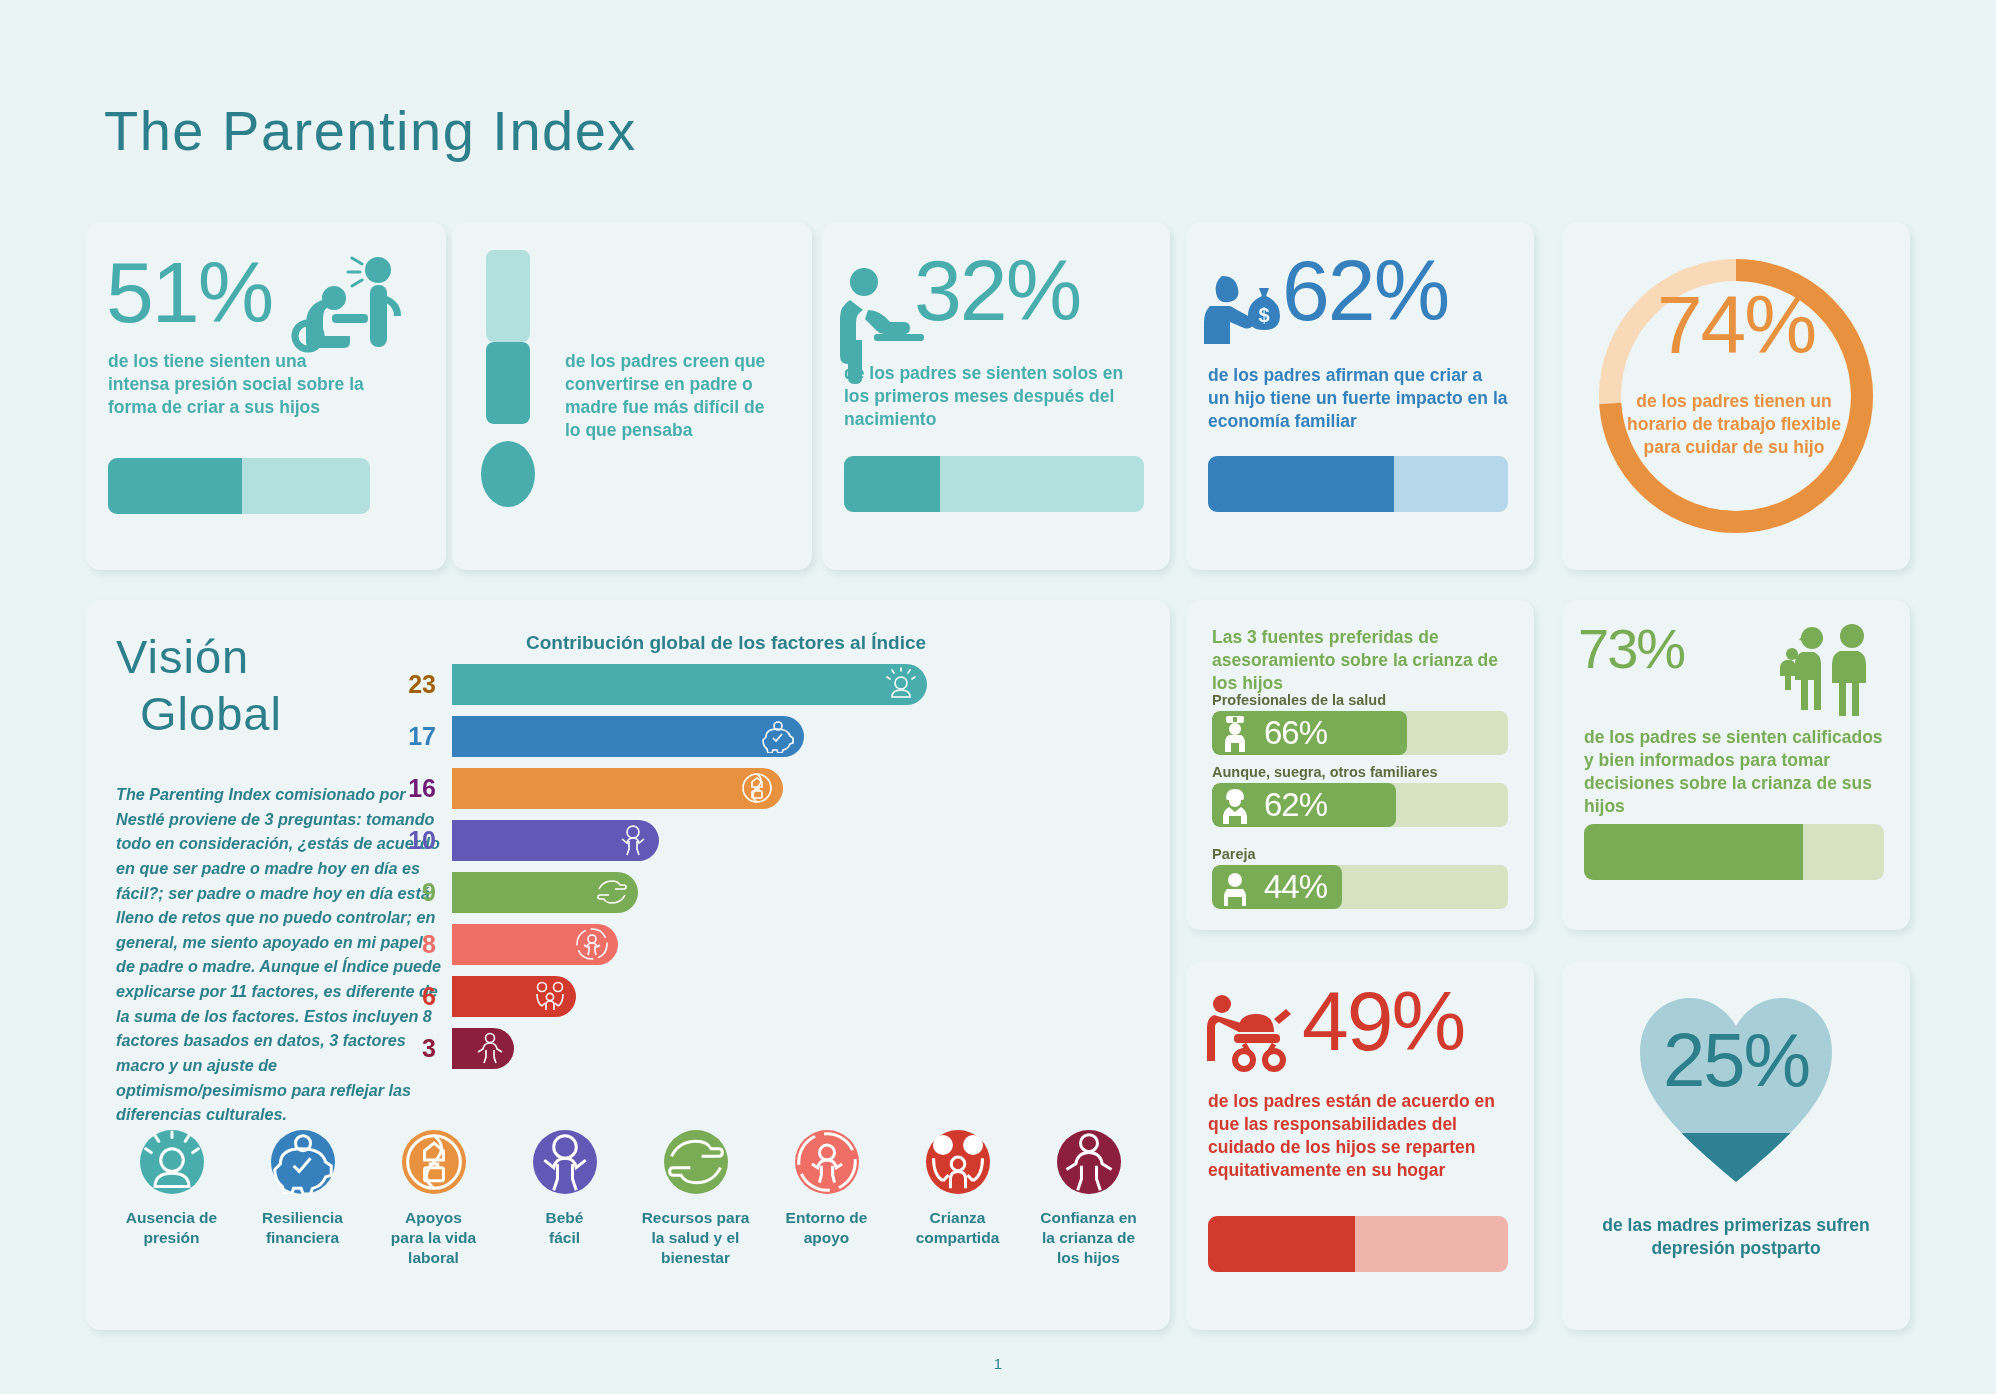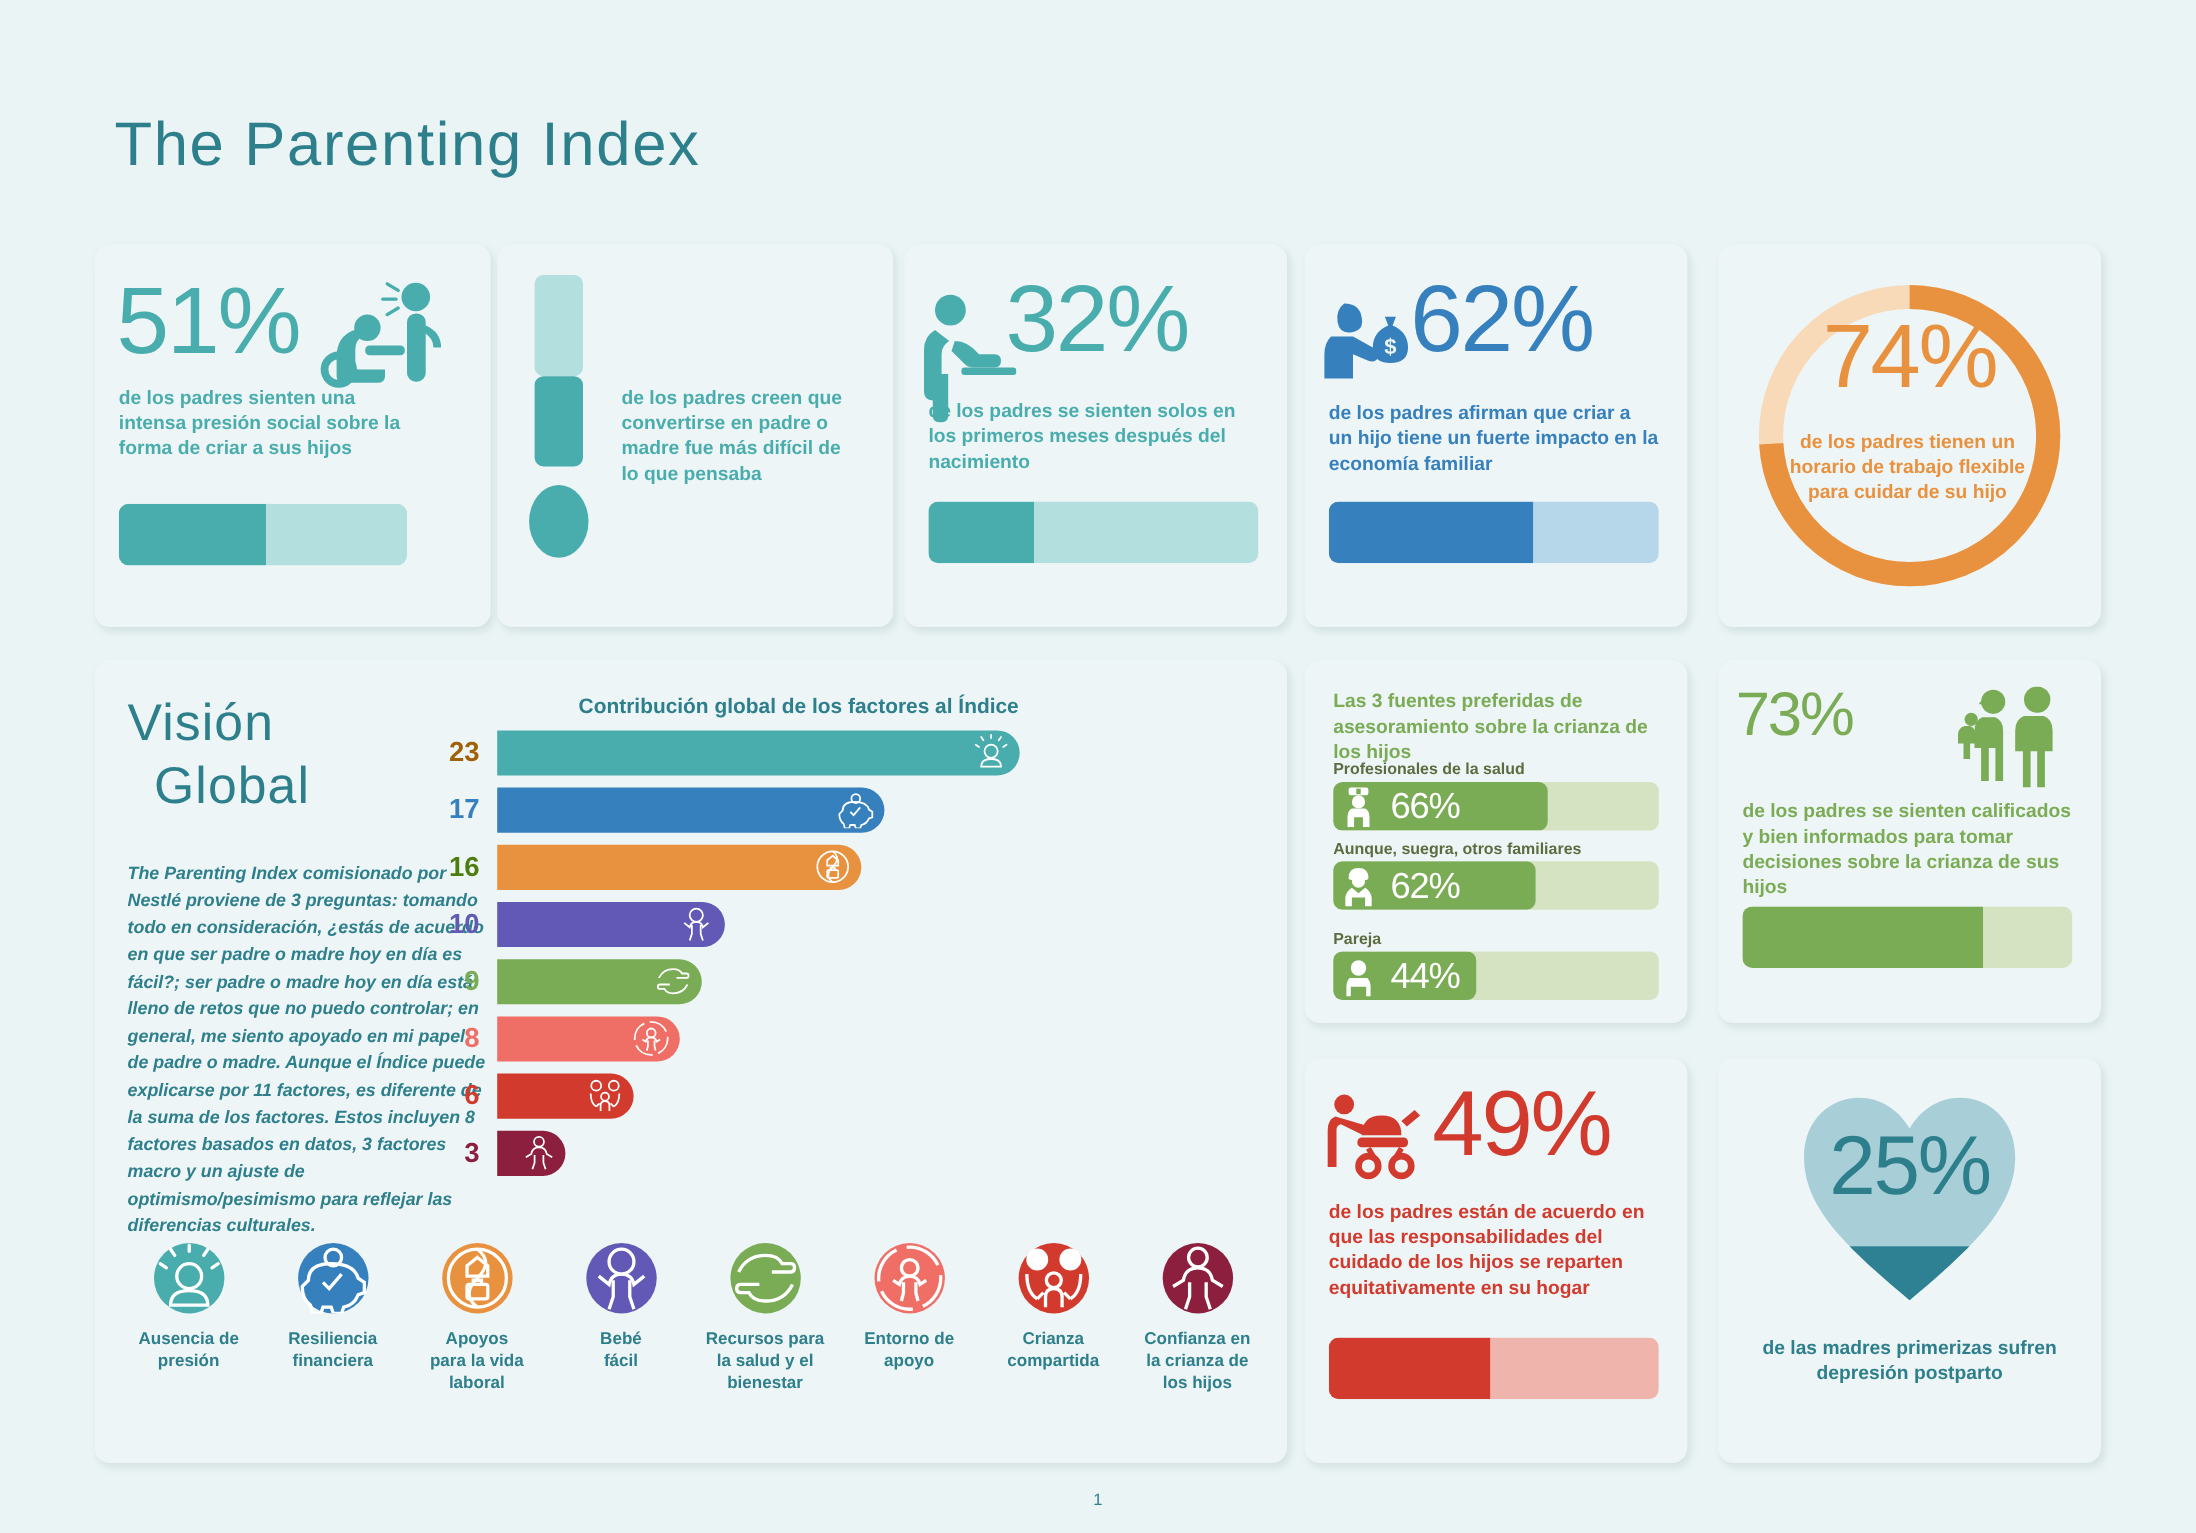--- a/index.html
+++ b/index.html
@@ -145,21 +145,21 @@
             <line x1="70" y1="36" x2="80" y2="30"></line>
           </g>
           <circle cx="52" cy="48" r="12"></circle>
           <path d="M40 50 q-16 6-16 24 l0 18 q0 6 7 6 l30 0 q7 0 7-6 l0-6 l-24 0 q-3 0-3-4 l0-14 q0-10 9-14z"></path>
           <circle cx="26" cy="86" r="13" fill="none" stroke="#4aadad" stroke-width="7"></circle>
           <rect x="50" y="64" width="36" height="9" rx="4"></rect>
         </g>
       </svg>
     </div>
     <div class="statnum teal" style="position:absolute;left:20px;top:30px;">51%</div>
-    <div class="statdesc teal" style="position:absolute;left:22px;top:128px;width:260px;">de los padres sienten una intensa presión social sobre la forma de criar a sus hijos</div>
+    <div class="statdesc teal" style="position:absolute;left:22px;top:128px;width:260px;">de los tiene sienten una intensa presión social sobre la forma de criar a sus hijos</div>
     <div class="pbar" style="left:22px;top:236px;width:262px;">
       <div class="fill" style="width:51%;background:#4aadad;"></div>
       <div class="rest" style="background:#b4dfdf;"></div>
     </div>
   </div>
 
   <div class="card t2">
     <div class="ic" style="left:22px;top:28px;">
       <svg width="66" height="262" viewBox="0 0 66 262">
         <rect x="12" y="0" width="44" height="92" rx="8" fill="#b4dfdf"></rect>
@@ -256,21 +256,21 @@
             <svg width="34" height="34" viewBox="0 0 34 34" fill="none" stroke="#fff" stroke-width="1.6">
               <path d="M5 18 q0-8 11-8 q11 0 13 7 l3 2 l0 5 l-3 1 q-2 5-7 6 l-1 3 l-4 0 l-1-3 l-4 0 l-1 3 l-4 0 l-1-4 q-4-3-4-9z"></path>
               <circle cx="17" cy="7" r="4"></circle>
                 <path d="M12 19 l3 3 l6-7"></path>
             </svg>
           </span>
         </div>
       </div>
 
       <div class="barrow">
-        <div class="barval" style="color:#4d7c0f">16</div>
+        <div class="barval" style="color:#701a75">16</div>
         <div class="bar" style="width:331px;background:#e8913f;">
           <span class="bico">
             <svg width="34" height="34" viewBox="0 0 34 34" fill="none" stroke="#fff" stroke-width="1.6">
               <circle cx="17" cy="17" r="14"></circle>
               <path d="M17 3 q8 6 0 14 q-8 8 0 14"></path>
               <path d="M17 7 l5 4 l0 5 l-10 0 l0-5z"></path>
               <rect x="12" y="20" width="10" height="7" rx="1"></rect>
                 <path d="M15 20 l0-2 l4 0 l0 2"></path>
             </svg>
           </span>

